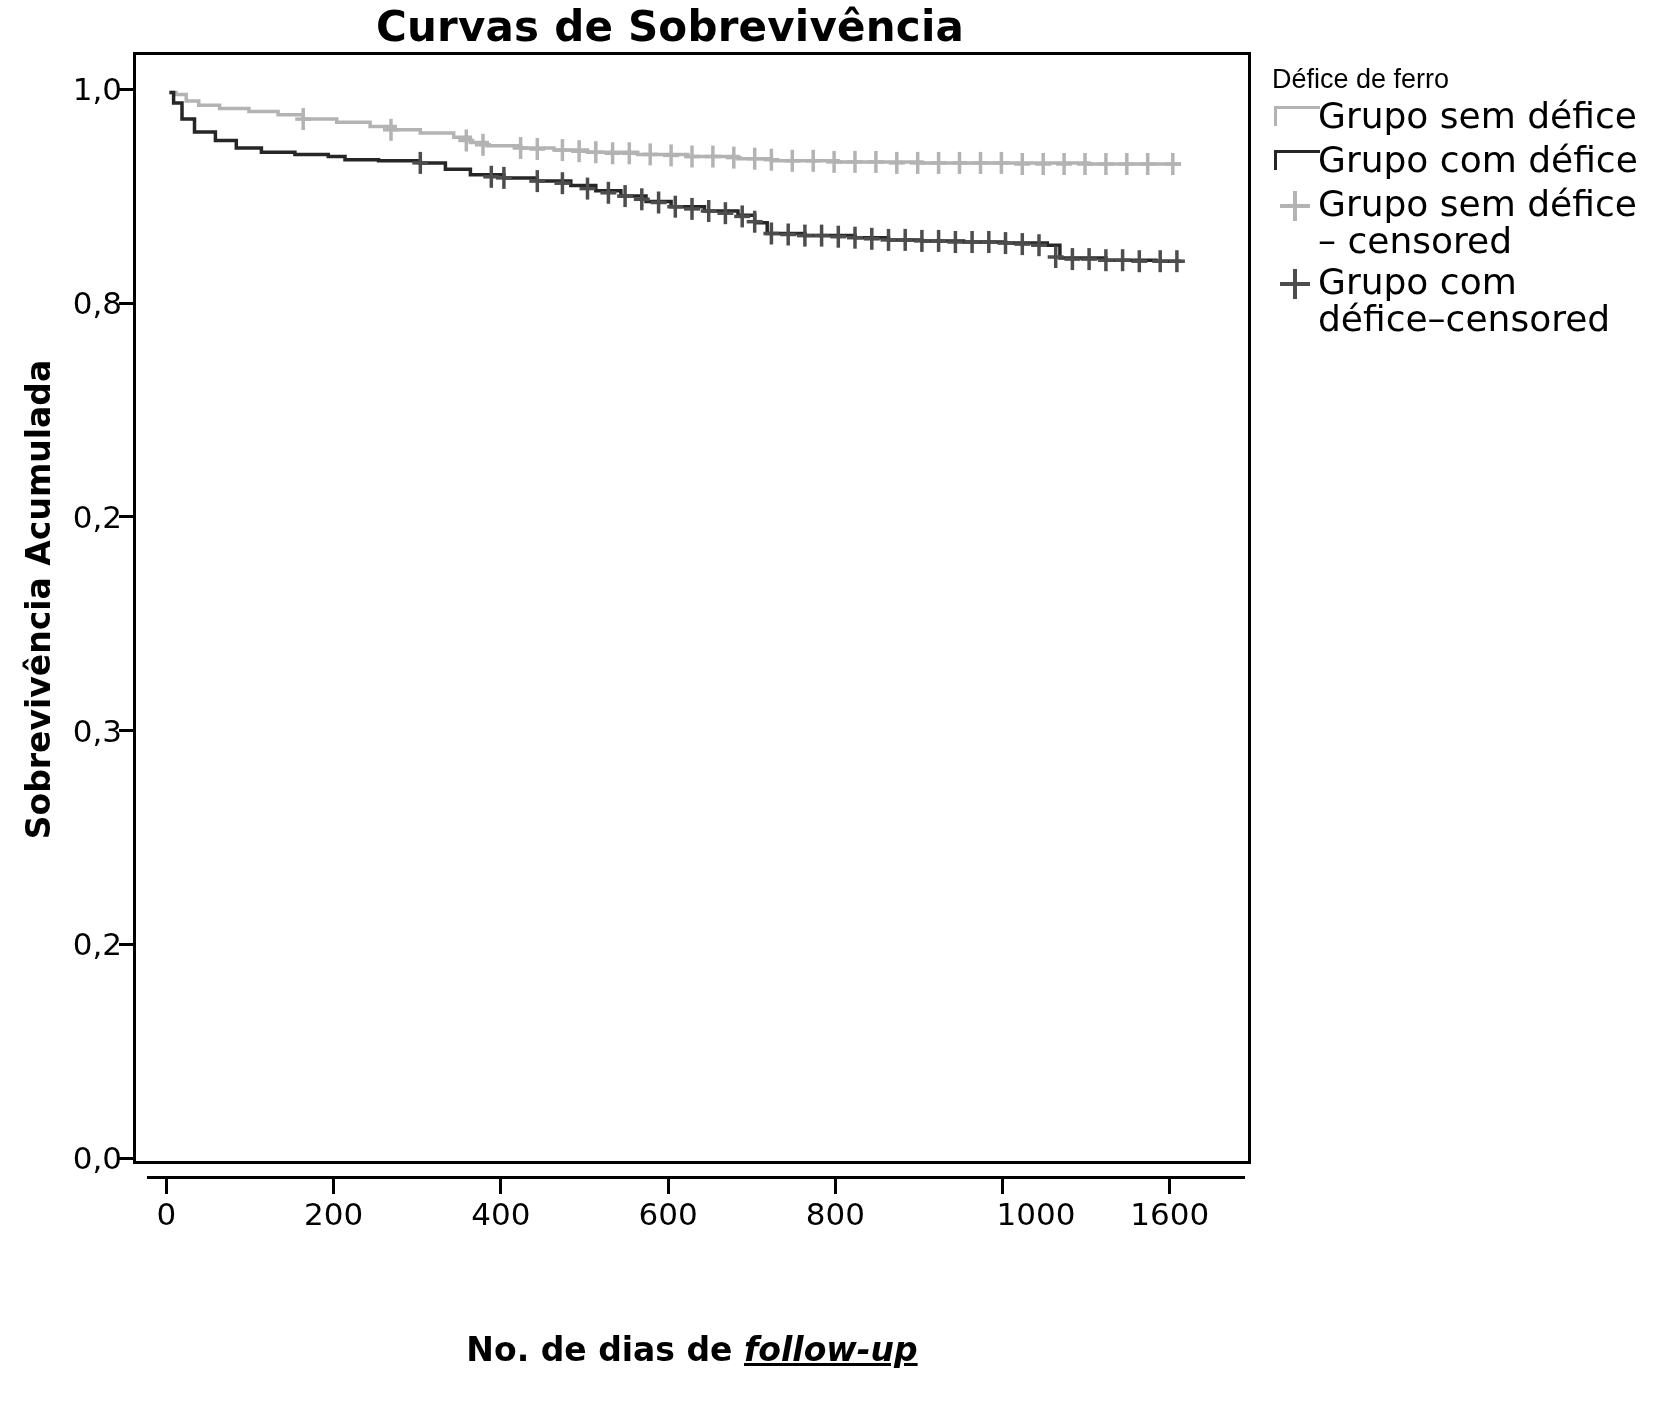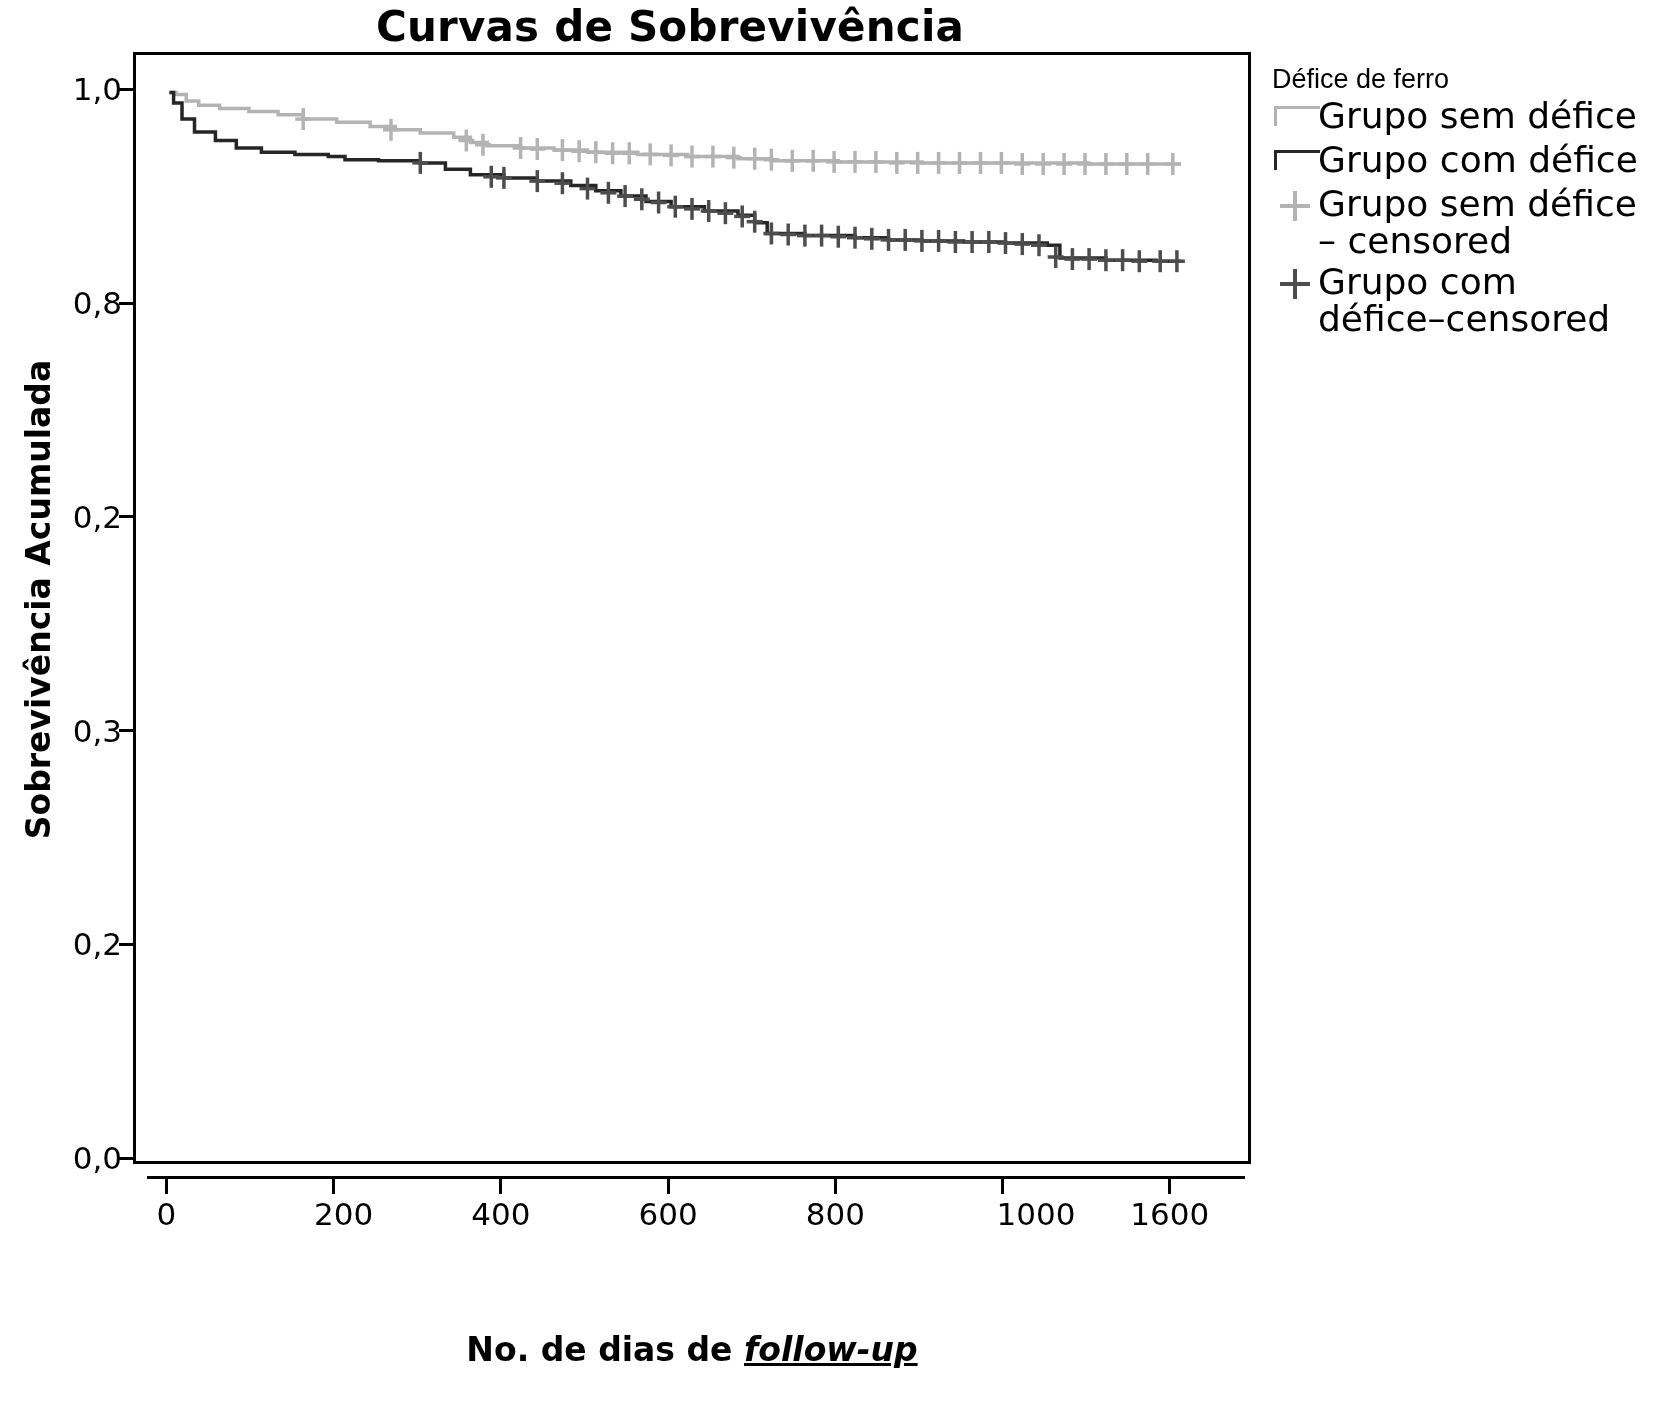--- a/index.html
+++ b/index.html
@@ -370,21 +370,21 @@
       <div class="ytick-label" style="top: 516.841px;">0,2</div>
       <div style="position: absolute; left: 119px; top: 515.341px; width: 14px; height: 3px; background: rgb(0, 0, 0);"></div>
       <div class="ytick-label" style="top: 303.121px;">0,8</div>
       <div style="position: absolute; left: 119px; top: 301.621px; width: 14px; height: 3px; background: rgb(0, 0, 0);"></div>
       <div class="ytick-label" style="top: 89.401px;">1,0</div>
       <div style="position: absolute; left: 119px; top: 87.901px; width: 14px; height: 3px; background: rgb(0, 0, 0);"></div>
     </div>
   <div class="xtick-wrap">
       <div class="xtick-label" style="left: 166.444px;">0</div>
       <div style="position: absolute; left: 164.944px; top: 1178px; width: 3px; height: 16px; background: rgb(0, 0, 0);"></div>
-      <div class="xtick-label" style="left: 333.662px; margin-left: 10px;">200</div>
+      <div class="xtick-label" style="left: 333.662px;">200</div>
       <div style="position: absolute; left: 332.162px; top: 1178px; width: 3px; height: 16px; background: rgb(0, 0, 0);"></div>
       <div class="xtick-label" style="left: 500.88px;">400</div>
       <div style="position: absolute; left: 499.38px; top: 1178px; width: 3px; height: 16px; background: rgb(0, 0, 0);"></div>
       <div class="xtick-label" style="left: 668.098px;">600</div>
       <div style="position: absolute; left: 666.598px; top: 1178px; width: 3px; height: 16px; background: rgb(0, 0, 0);"></div>
       <div class="xtick-label" style="left: 835.316px;">800</div>
       <div style="position: absolute; left: 833.816px; top: 1178px; width: 3px; height: 16px; background: rgb(0, 0, 0);"></div>
       <div class="xtick-label" style="left: 1036px;">1000</div>
       <div style="position: absolute; left: 1001.03px; top: 1178px; width: 3px; height: 16px; background: rgb(0, 0, 0);"></div>
       <div class="xtick-label" style="left: 1169.75px;">1600</div>

